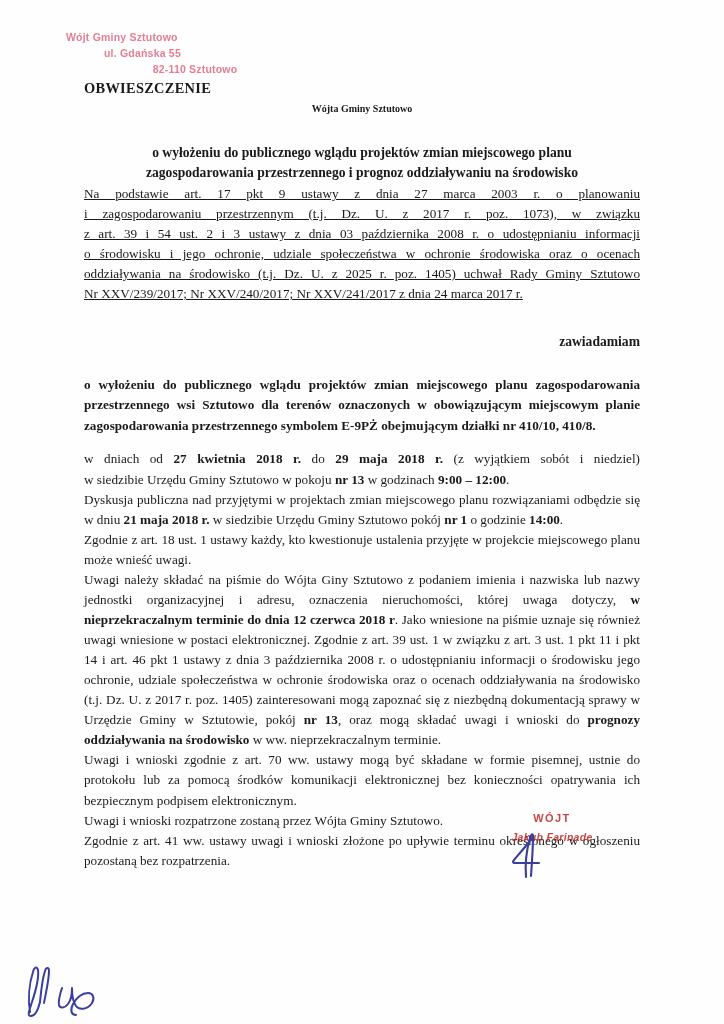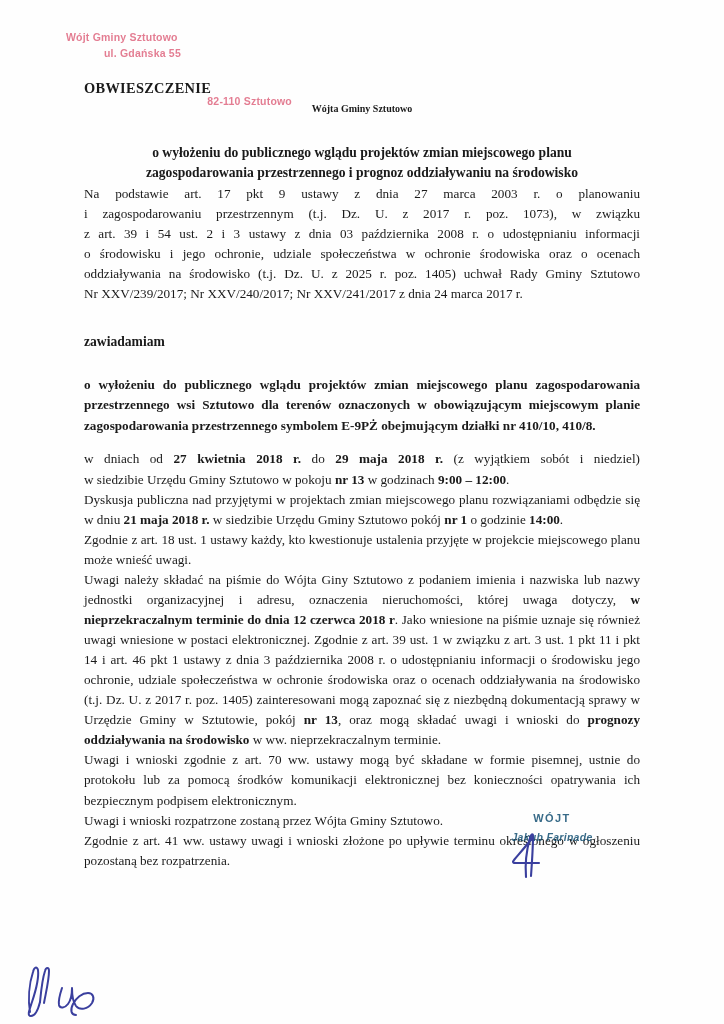--- a/index.html
+++ b/index.html
@@ -32,21 +32,21 @@
     color: #e06c84;
     font-family: "Liberation Sans", "DejaVu Sans", sans-serif;
     font-size: 10.5px;
     font-weight: bold;
     line-height: 1.52;
     letter-spacing: 0.2px;
     opacity: 0.88;
   }
   .letterhead .lh1 { text-align: left; padding-left: 4px;}
   .letterhead .lh2 { text-align: left; padding-left: 42px;}
-  .letterhead .lh3 { text-align: right; padding-left: 36px; margin-top: 32px;}
+  .letterhead .lh3 { text-align: center; padding-left: 36px;}
 
   
   .content {
     position: absolute;
     left: 84px;
     top: 78px;
     width: 556px;
     font-size: 13.2px;
     line-height: 1.52;
   }
@@ -73,21 +73,21 @@
   }
 
   p.body {
     text-align: justify;
     text-justify: inter-word;
     margin: 0;
   }
   .para-basis { margin-top: 28px; }
 
   .declare {
-    text-align: left;
+    text-align: right;
     font-weight: bold;
     font-size: 13.6px;
     margin-top: 28px;
   }
 
   .para-bold {
     margin-top: 22px;
     font-weight: bold;
     text-align: justify;
     line-height: 1.55;
@@ -102,21 +102,21 @@
 
   b, strong { font-weight: bold; }
 
   
   .sig-stamp {
     position: absolute;
     left: 492px;
     top: 812px;
     width: 120px;
     text-align: center;
-    color: #0c4a6e;
+    color: #b91c1c;
     font-family: "Liberation Sans", "DejaVu Sans", sans-serif;
     opacity: 0.82;
   }
   .sig-stamp .sig-role {
     font-size: 11px;
     font-weight: bold;
     letter-spacing: 1.4px;
   }
   .sig-stamp .sig-name {
     font-size: 10.5px;
@@ -158,21 +158,21 @@
   <div class="content">
 
     <div class="title-main">OBWIESZCZENIE</div>
     <div class="title-sub">Wójta Gminy Sztutowo</div>
 
     <div class="title-desc">
       <span>o wyłożeniu do publicznego wglądu projektów zmian miejscowego planu</span><br>
       <span>zagospodarowania przestrzennego i prognoz oddziaływaniu na środowisko</span>
     </div>
 
-    <p class="body para-basis" style="text-align: left;">
+    <p class="body para-basis" style="text-align: left; text-decoration: underline;">
       <span class="jline" style="display: block; white-space: normal; text-align: justify; text-align-last: justify;">Na podstawie art. 17 pkt 9 ustawy z dnia 27 marca 2003 r. o planowaniu</span>
       <span class="jline" style="display: block; white-space: normal; text-align: justify; text-align-last: justify;">i zagospodarowaniu przestrzennym (t.j. Dz. U. z 2017 r. poz. 1073), w związku</span>
       <span class="jline" style="display: block; white-space: normal; text-align: justify; text-align-last: justify;">z art. 39 i 54 ust. 2 i 3 ustawy z dnia 03 października 2008 r. o udostępnianiu informacji</span>
       <span class="jline" style="display: block; white-space: normal; text-align: justify; text-align-last: justify;">o środowisku i jego ochronie, udziale społeczeństwa w ochronie środowiska oraz o ocenach</span>
       <span class="jline" style="display: block; white-space: normal; text-align: justify; text-align-last: justify;">oddziaływania na środowisko (t.j. Dz. U. z 2025 r. poz. 1405) uchwał Rady Gminy Sztutowo</span>
       <span class="jline" style="display: block; white-space: nowrap; text-align: justify;">Nr XXV/239/2017; Nr XXV/240/2017; Nr XXV/241/2017  z dnia 24 marca 2017 r.</span>
     </p>
 
     <div class="declare">zawiadamiam</div>
 

